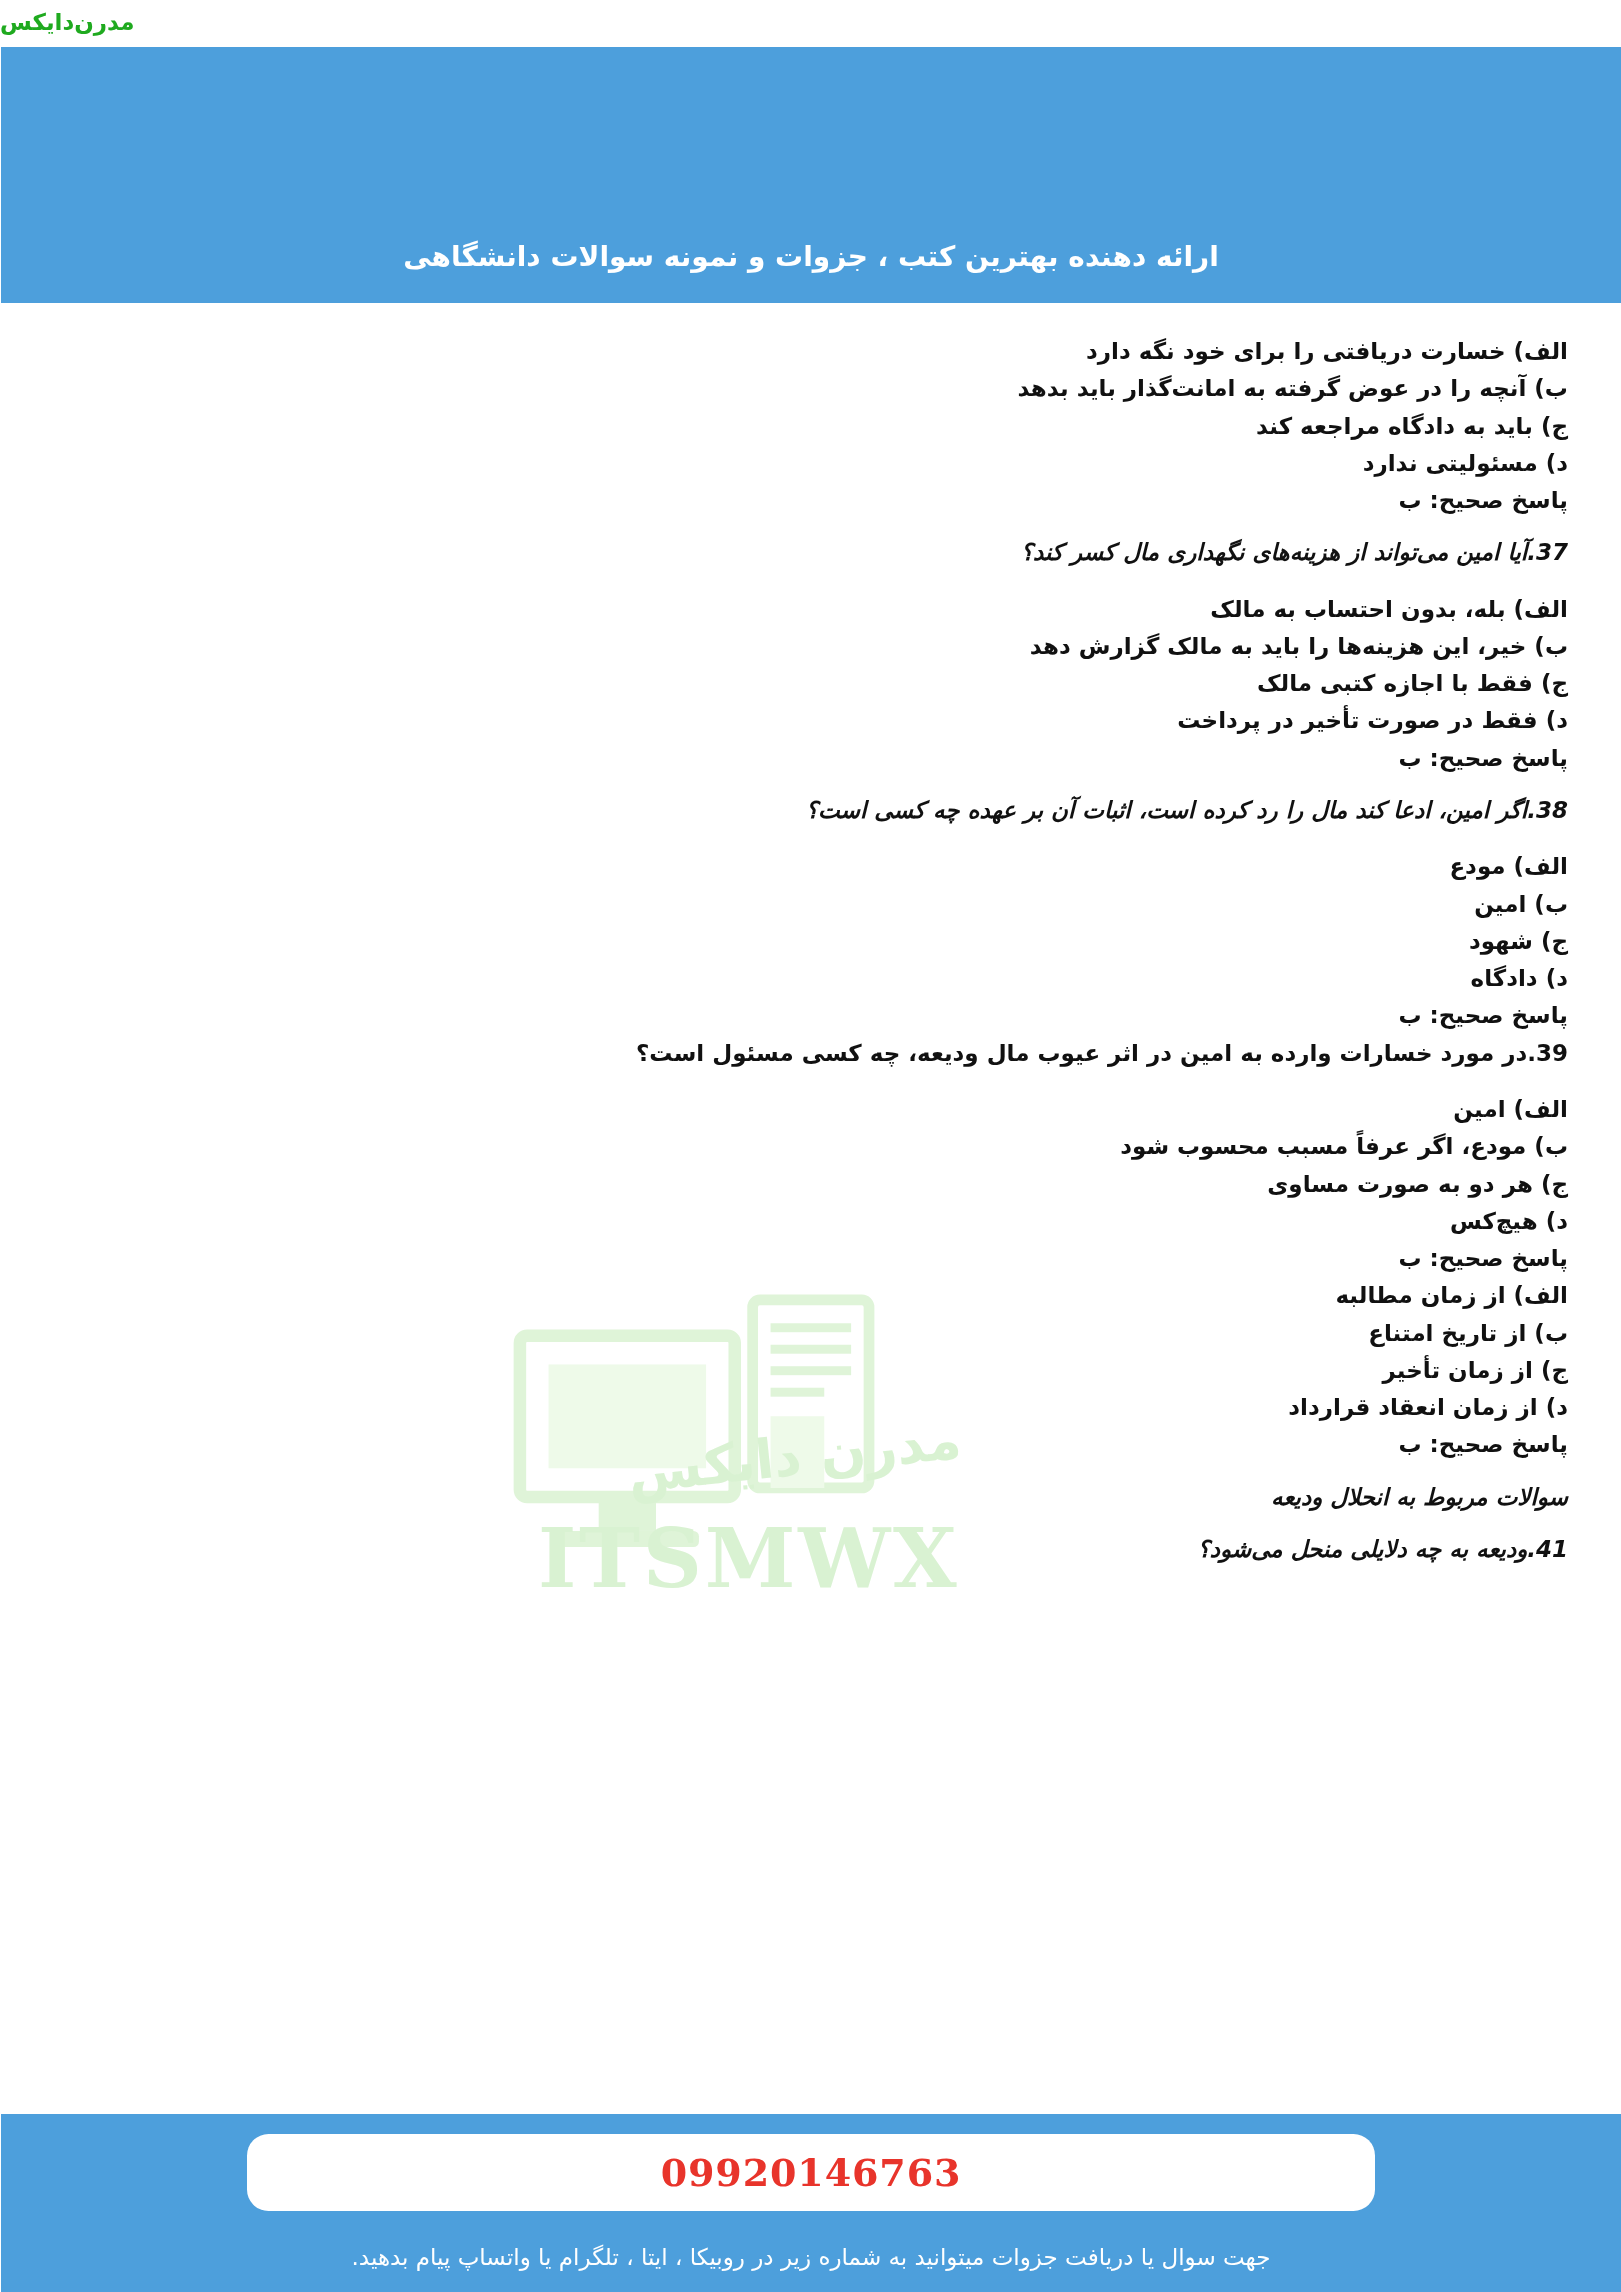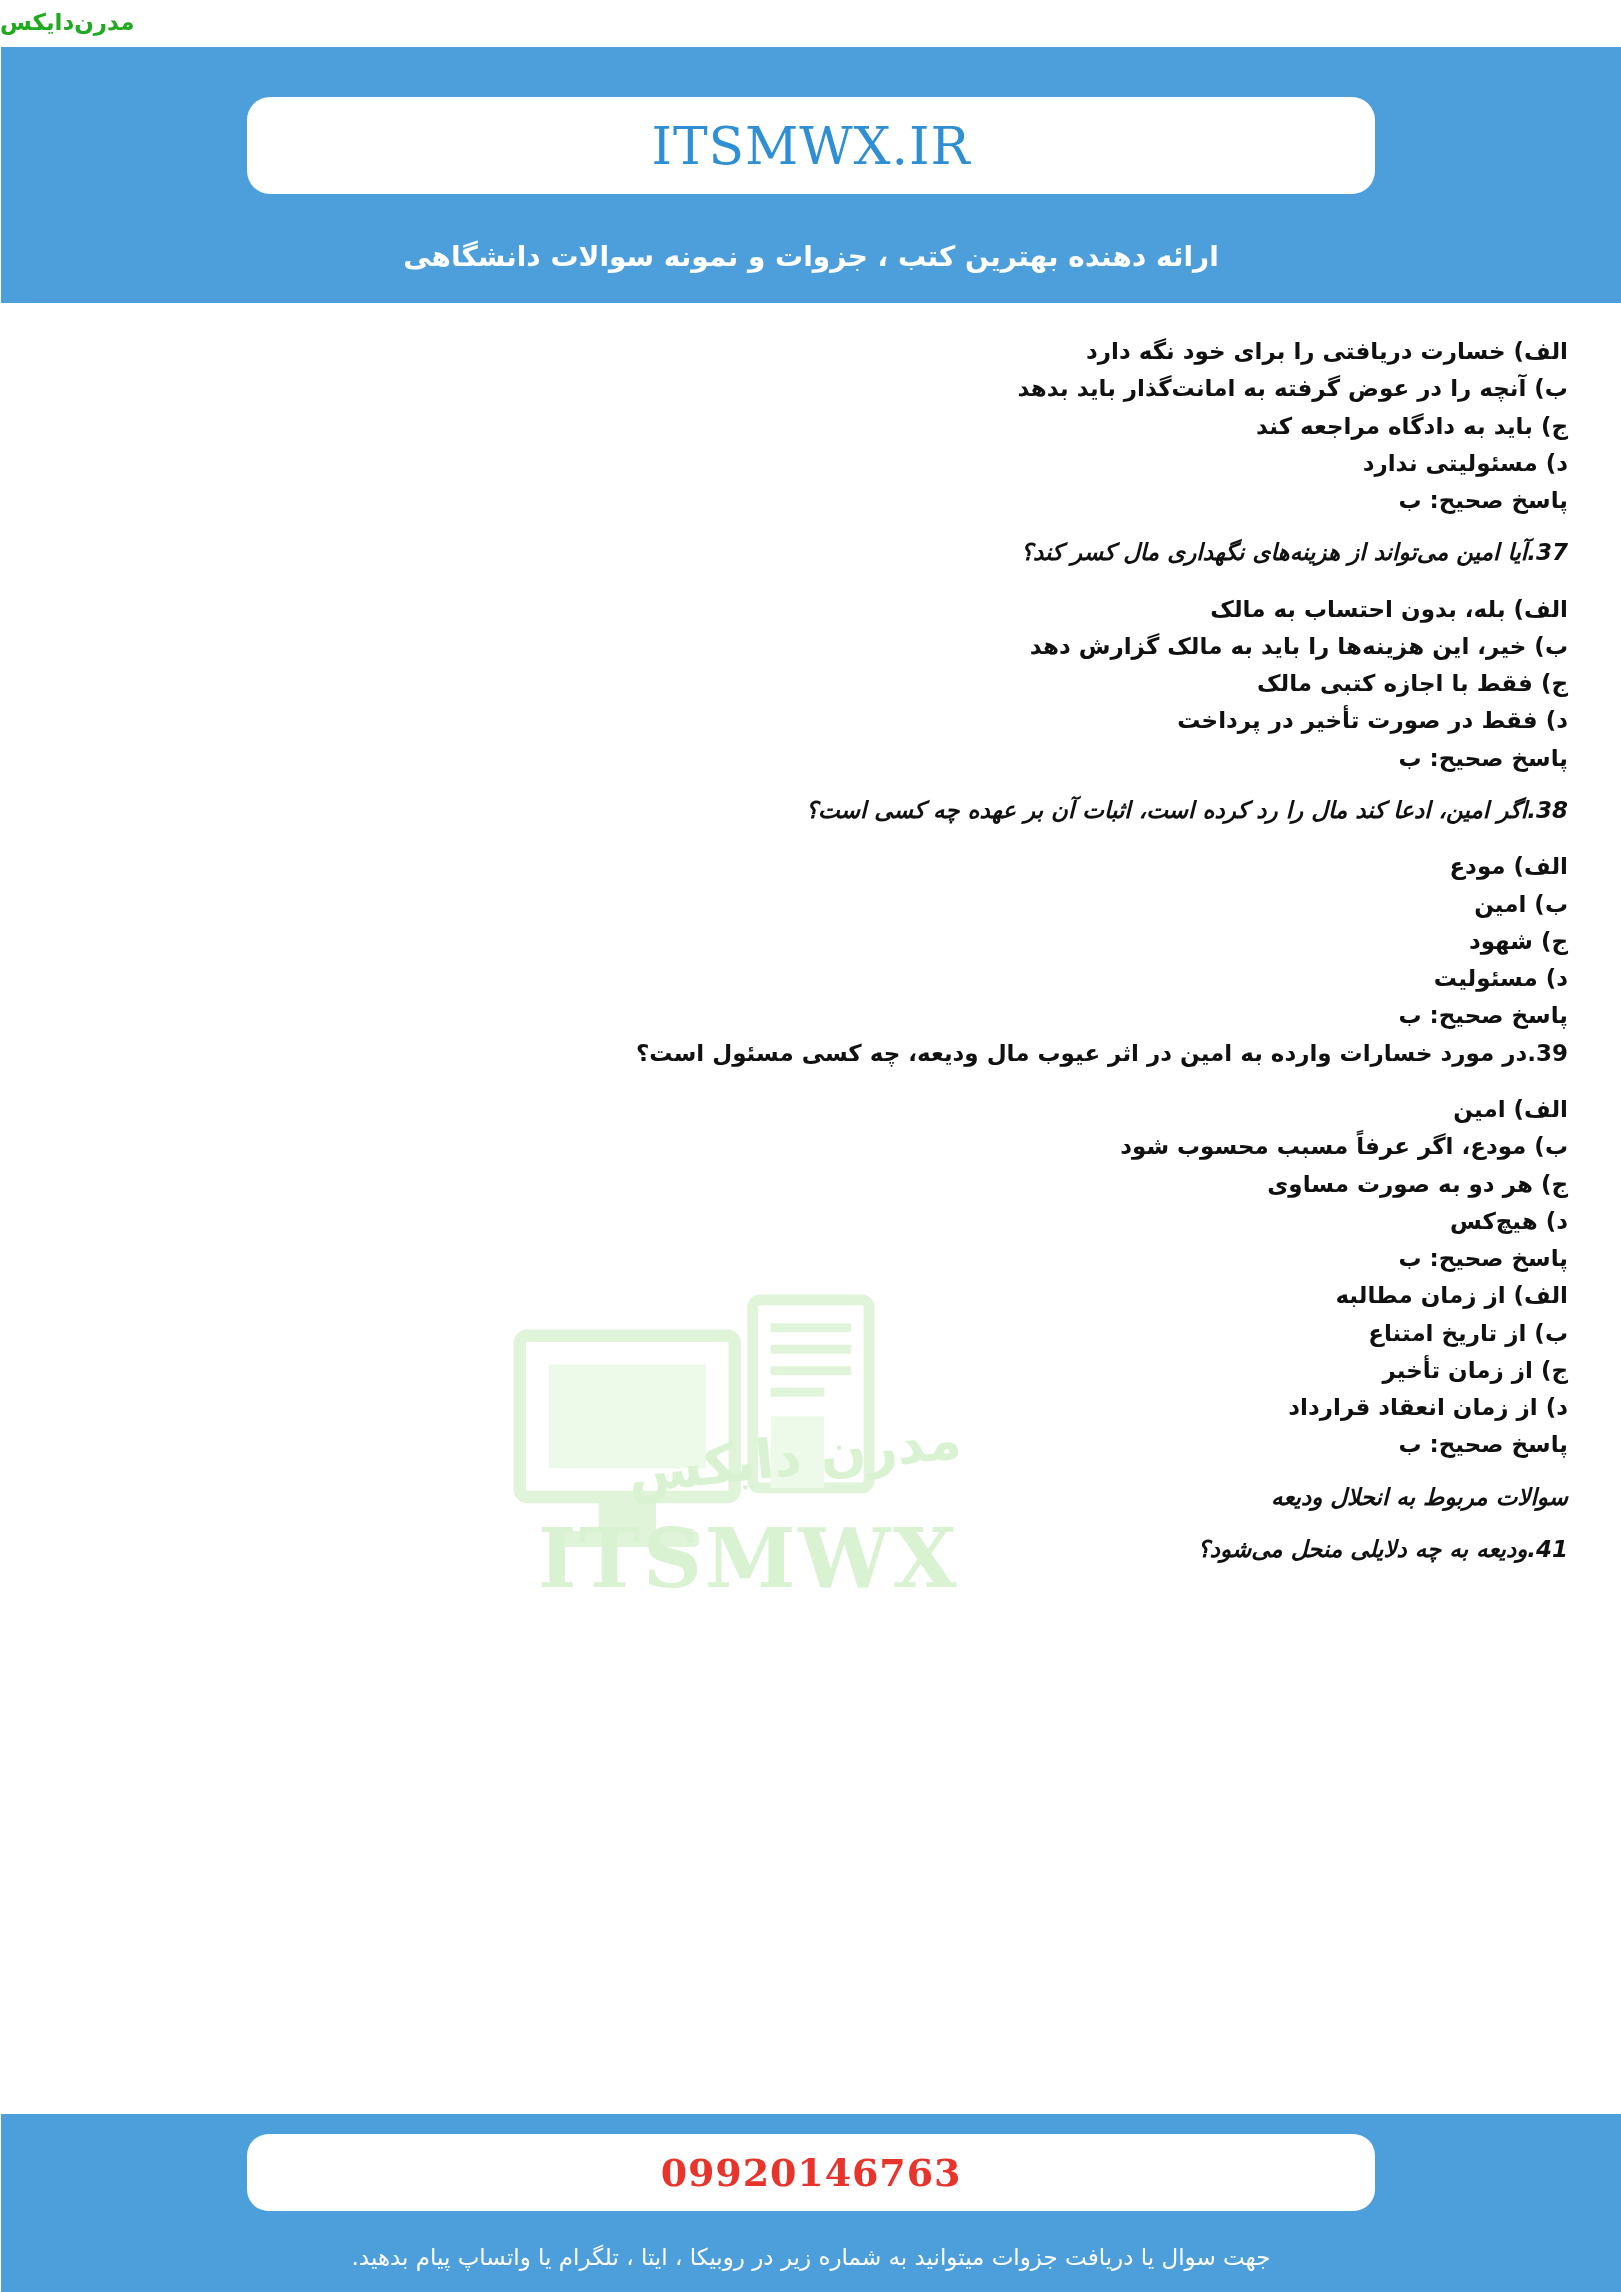--- a/index.html
+++ b/index.html
@@ -181,23 +181,20 @@
   }
 </style>
 </head>
 <body>
 
 <div class="brand-line">
   <span class="brand-text">مدرن‌دایکس</span>
 </div>
 
 <div class="header-band">
-  <div class="header-pill">
-    <span class="site-title">ITSMWX.IR</span>
-  </div>
   <div class="header-sub">ارائه دهنده بهترین کتب ، جزوات و نمونه سوالات دانشگاهی</div>
 </div>
 
 <div class="content">
 
   <div class="watermark">
     <svg width="743" height="403" viewBox="0 0 830 450" xmlns="http://www.w3.org/2000/svg">
       <rect x="20" y="60" width="240" height="180" rx="8" fill="none" stroke="#dff4d8" stroke-width="14"></rect>
       <rect x="52" y="92" width="176" height="116" fill="#eefae9"></rect>
       <rect x="108" y="244" width="64" height="34" fill="#dff4d8"></rect>
@@ -232,21 +229,21 @@
       <p class="line">د) فقط در صورت تأخیر در پرداخت</p>
       <p class="line">پاسخ صحیح: ب</p>
     </div>
 
     <p class="q-line gap-before gap-after">38.اگر امین، ادعا کند مال را رد کرده است، اثبات آن بر عهده چه کسی است؟</p>
 
     <div class="options-block">
       <p class="line">الف) مودع</p>
       <p class="line">ب) امین</p>
       <p class="line">ج) شهود</p>
-      <p class="line">د) مسئولیت</p>
+      <p class="line">د) دادگاه</p>
       <p class="line">پاسخ صحیح: ب</p>
     </div>
 
     <p class="q-line gap-after">39.در مورد خسارات وارده به امین در اثر عیوب مال ودیعه، چه کسی مسئول است؟</p>
 
     <div class="options-block">
       <p class="line">الف) امین</p>
       <p class="line">ب) مودع، اگر عرفاً مسبب محسوب شود</p>
       <p class="line">ج) هر دو به صورت مساوی</p>
       <p class="line">د) هیچ‌کس</p>

